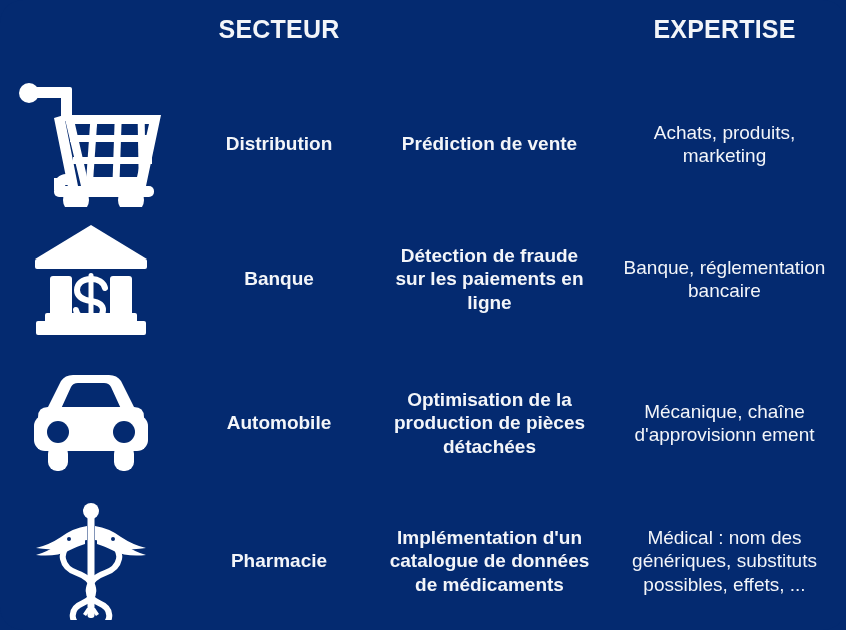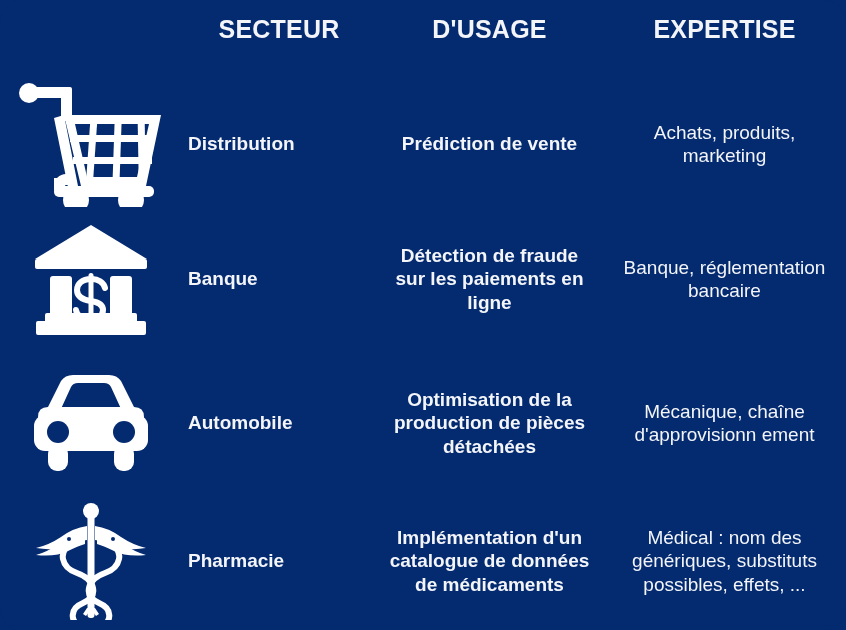--- a/index.html
+++ b/index.html
@@ -36,21 +36,21 @@
     letter-spacing: 0.2px;
     color: #f3f5f9;
     padding: 0 6px;
     align-self: start;
     margin-top: 16px;
   }
   .hdr-spacer { }
 
   
   .sector {
-    text-align: left;
+    text-align: center;
     font-weight: 700;
     font-size: 19px;
     line-height: 1.18;
     color: #f3f5f9;
     padding: 0 6px;
   }
   .usecase {
     text-align: center;
     font-weight: 700;
     font-size: 19px;
@@ -78,21 +78,20 @@
 </head>
 <body>
 
 <div class="board">
 
   <div class="hdr-spacer"></div>
 
   <div class="hdr">SECTEUR</div>
 
   <div class="hdr">
-    <div>D'USAGE</div>
   </div>
 
   <div class="hdr">
     <div>EXPERTISE</div>
   </div>
 
   <div class="iconcell">
     <span>
       <svg width="146" height="125" viewBox="0 0 146 125" aria-hidden="true">
         <g class="ico">

